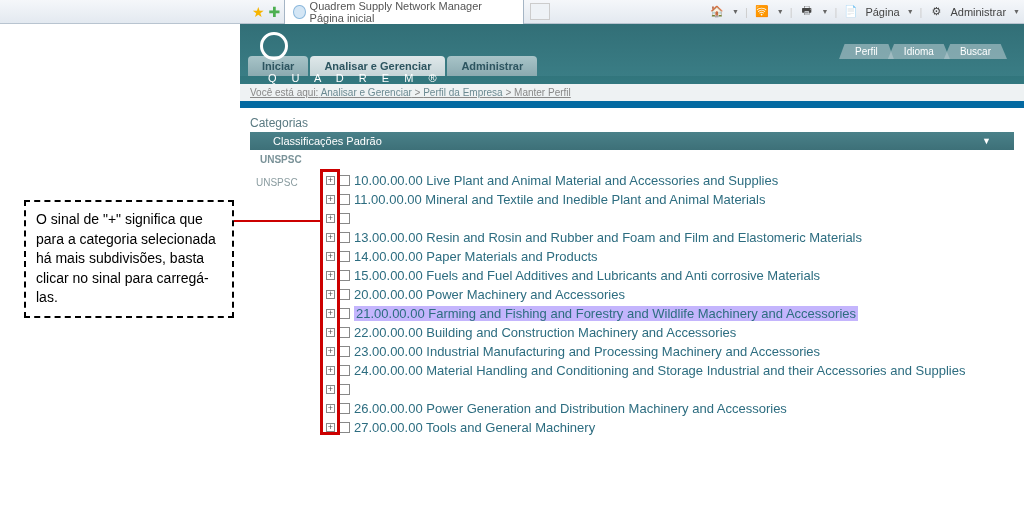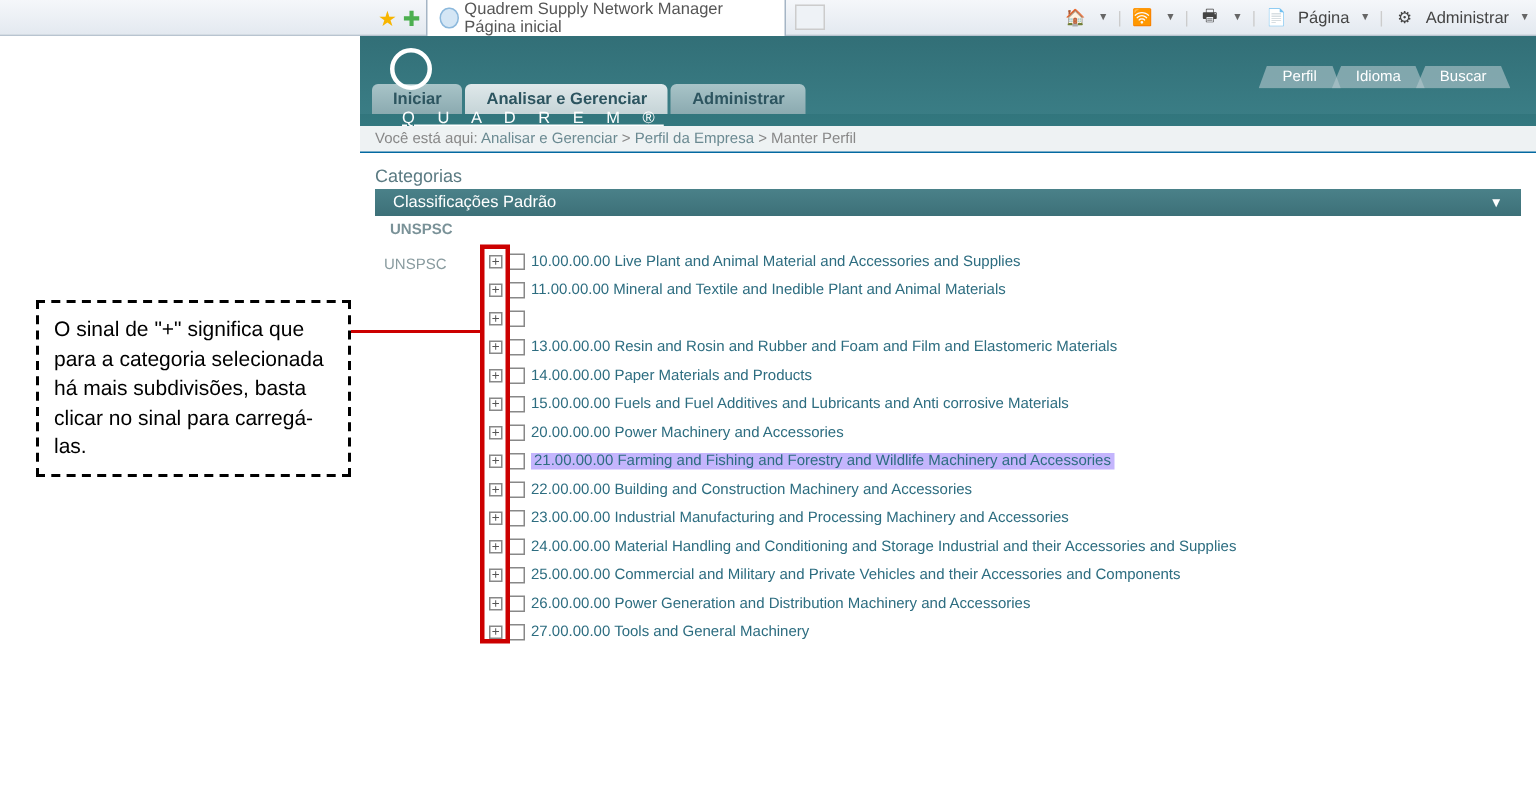--- a/index.html
+++ b/index.html
@@ -19,48 +19,48 @@
     .ie-icon { width: 16px; height: 16px; display: inline-flex; align-items: center; justify-content: center; }
     .dropdown-arrow { font-size: 7px; color: #666; margin-left: 1px; }
     
     
     .callout { position: absolute; left: 24px; top: 200px; width: 210px; background: #fff; border: 2px dashed #000; padding: 8px 10px; font-size: 14px; line-height: 1.4; z-index: 10; }
     .callout-line { position: absolute; left: 234px; top: 220px; width: 86px; height: 2px; background: #c00; z-index: 10; }
     
     
     .app { position: absolute; left: 240px; top: 24px; right: 0; bottom: 0; background: #fff; }
     .app-header { height: 60px; background: linear-gradient(#1e5c64, #2d6d75 40%, #33787f); position: relative; }
-    .logo { position: absolute; left: 20px; top: 8px; color: #fff; display: flex; align-items: flex-start; gap: 2px; text-decoration: underline; }
+    .logo { position: absolute; left: 20px; top: 8px; color: #fff; display: flex; align-items: flex-start; gap: 2px; }
     .logo-ring { width: 28px; height: 28px; border: 3px solid #fff; border-radius: 50%; display: inline-block; }
     .logo-text { font-size: 11px; letter-spacing: 6px; margin-left: 8px; margin-top: 10px; font-weight: normal; }
     .top-nav { position: absolute; right: 20px; top: 4px; display: flex; gap: 0; }
     .top-nav-tab { background: rgba(180,200,205,0.6); color: #fff; font-size: 10px; padding: 2px 16px; clip-path: polygon(10% 0, 90% 0, 100% 100%, 0 100%); margin: 16px -3px; }
     
     .main-tabs { display: flex; background: linear-gradient(#326f77, #3a7d85); padding-top: 30px; padding-left: 8px; height: 52px; align-items: flex-end; }
     .main-tab { background: linear-gradient(#a8c4c8, #8baab0); color: #2d5560; font-size: 11px; font-weight: bold; padding: 4px 14px; border-radius: 4px 4px 0 0; margin-right: 2px; cursor: pointer; }
     .main-tab.active { background: linear-gradient(#dfe8ea, #c5d4d7); }
     
-    .breadcrumb { background: #eef2f3; padding: 3px 10px; font-size: 10px; color: #888; border-bottom: 1px solid #0369a1; }
+    .breadcrumb { background: #eef2f3; padding: 3px 10px; font-size: 10px; color: #888; border-bottom: 7px solid #0369a1; text-decoration: underline; }
     .breadcrumb a { color: #6b8a92; text-decoration: none; }
     
     .content-head { padding: 8px 10px 2px; }
     .section-title { font-size: 12px; font-weight: normal; color: #5a7a82; margin-bottom: 2px; }
-    .section-bar { background: linear-gradient(#4a8189, #3d7078); color: #fff; padding: 3px 12px; font-size: 11px; display: flex; align-items: center; text-align: center; }
+    .section-bar { background: linear-gradient(#4a8189, #3d7078); color: #fff; padding: 3px 23px; font-size: 11px; display: flex; align-items: center; text-align: center; }
     .section-bar-arrow { margin-left: auto; font-size: 9px; }
     .subsection { font-size: 10px; font-weight: bold; color: #7a9298; padding: 4px 10px; }
     
     .tree-area { padding-left: 10px; position: relative; }
     .tree-label { position: absolute; left: 16px; top: 6px; font-size: 10px; color: #8a9ca0; }
     
     .tree-list { margin-left: 76px; position: relative; }
     .red-box { position: absolute; left: -6px; top: -2px; width: 20px; height: 266px; border: 3px solid #c00; z-index: 5; pointer-events: none; }
     .tree-row { display: flex; align-items: center; height: 19px; gap: 4px; }
     .expand { width: 9px; height: 9px; border: 1px solid #888; background: #fff; display: flex; align-items: center; justify-content: center; font-size: 9px; line-height: 1; color: #555; cursor: pointer; }
     .chk { width: 11px; height: 11px; border: 1px solid #888; background: #fff; cursor: pointer; }
-    .tree-link { color: #2d6d80; text-decoration: none; font-size: 10px; vertical-align: middle; }
+    .tree-link { color: #2d6d80; text-decoration: none; font-size: 13px; vertical-align: middle; }
     .tree-link.hl { background: #c4b5fd; padding: 0 2px; }
   </style>
 </head>
 <body>
 
 <div class="viewport">
 
   <div class="ie-toolbar">
     <div class="ie-left">
       <span class="star-yellow">★</span>
@@ -187,21 +187,20 @@
             <a href="#" class="tree-link">23.00.00.00 Industrial Manufacturing and Processing Machinery and Accessories</a>
           </div>
           <div class="tree-row">
             <div class="expand">+</div>
             <div class="chk"></div>
             <a href="#" class="tree-link">24.00.00.00 Material Handling and Conditioning and Storage Industrial and their Accessories and Supplies</a>
           </div>
           <div class="tree-row">
             <div class="expand">+</div>
             <div class="chk"></div>
-            <a href="#" class="tree-link">25.00.00.00 Commercial and Military and Private Vehicles and their Accessories and Components</a>
           </div>
           <div class="tree-row">
             <div class="expand">+</div>
             <div class="chk"></div>
             <a href="#" class="tree-link">26.00.00.00 Power Generation and Distribution Machinery and Accessories</a>
           </div>
           <div class="tree-row">
             <div class="expand">+</div>
             <div class="chk"></div>
             <a href="#" class="tree-link">27.00.00.00 Tools and General Machinery</a>

